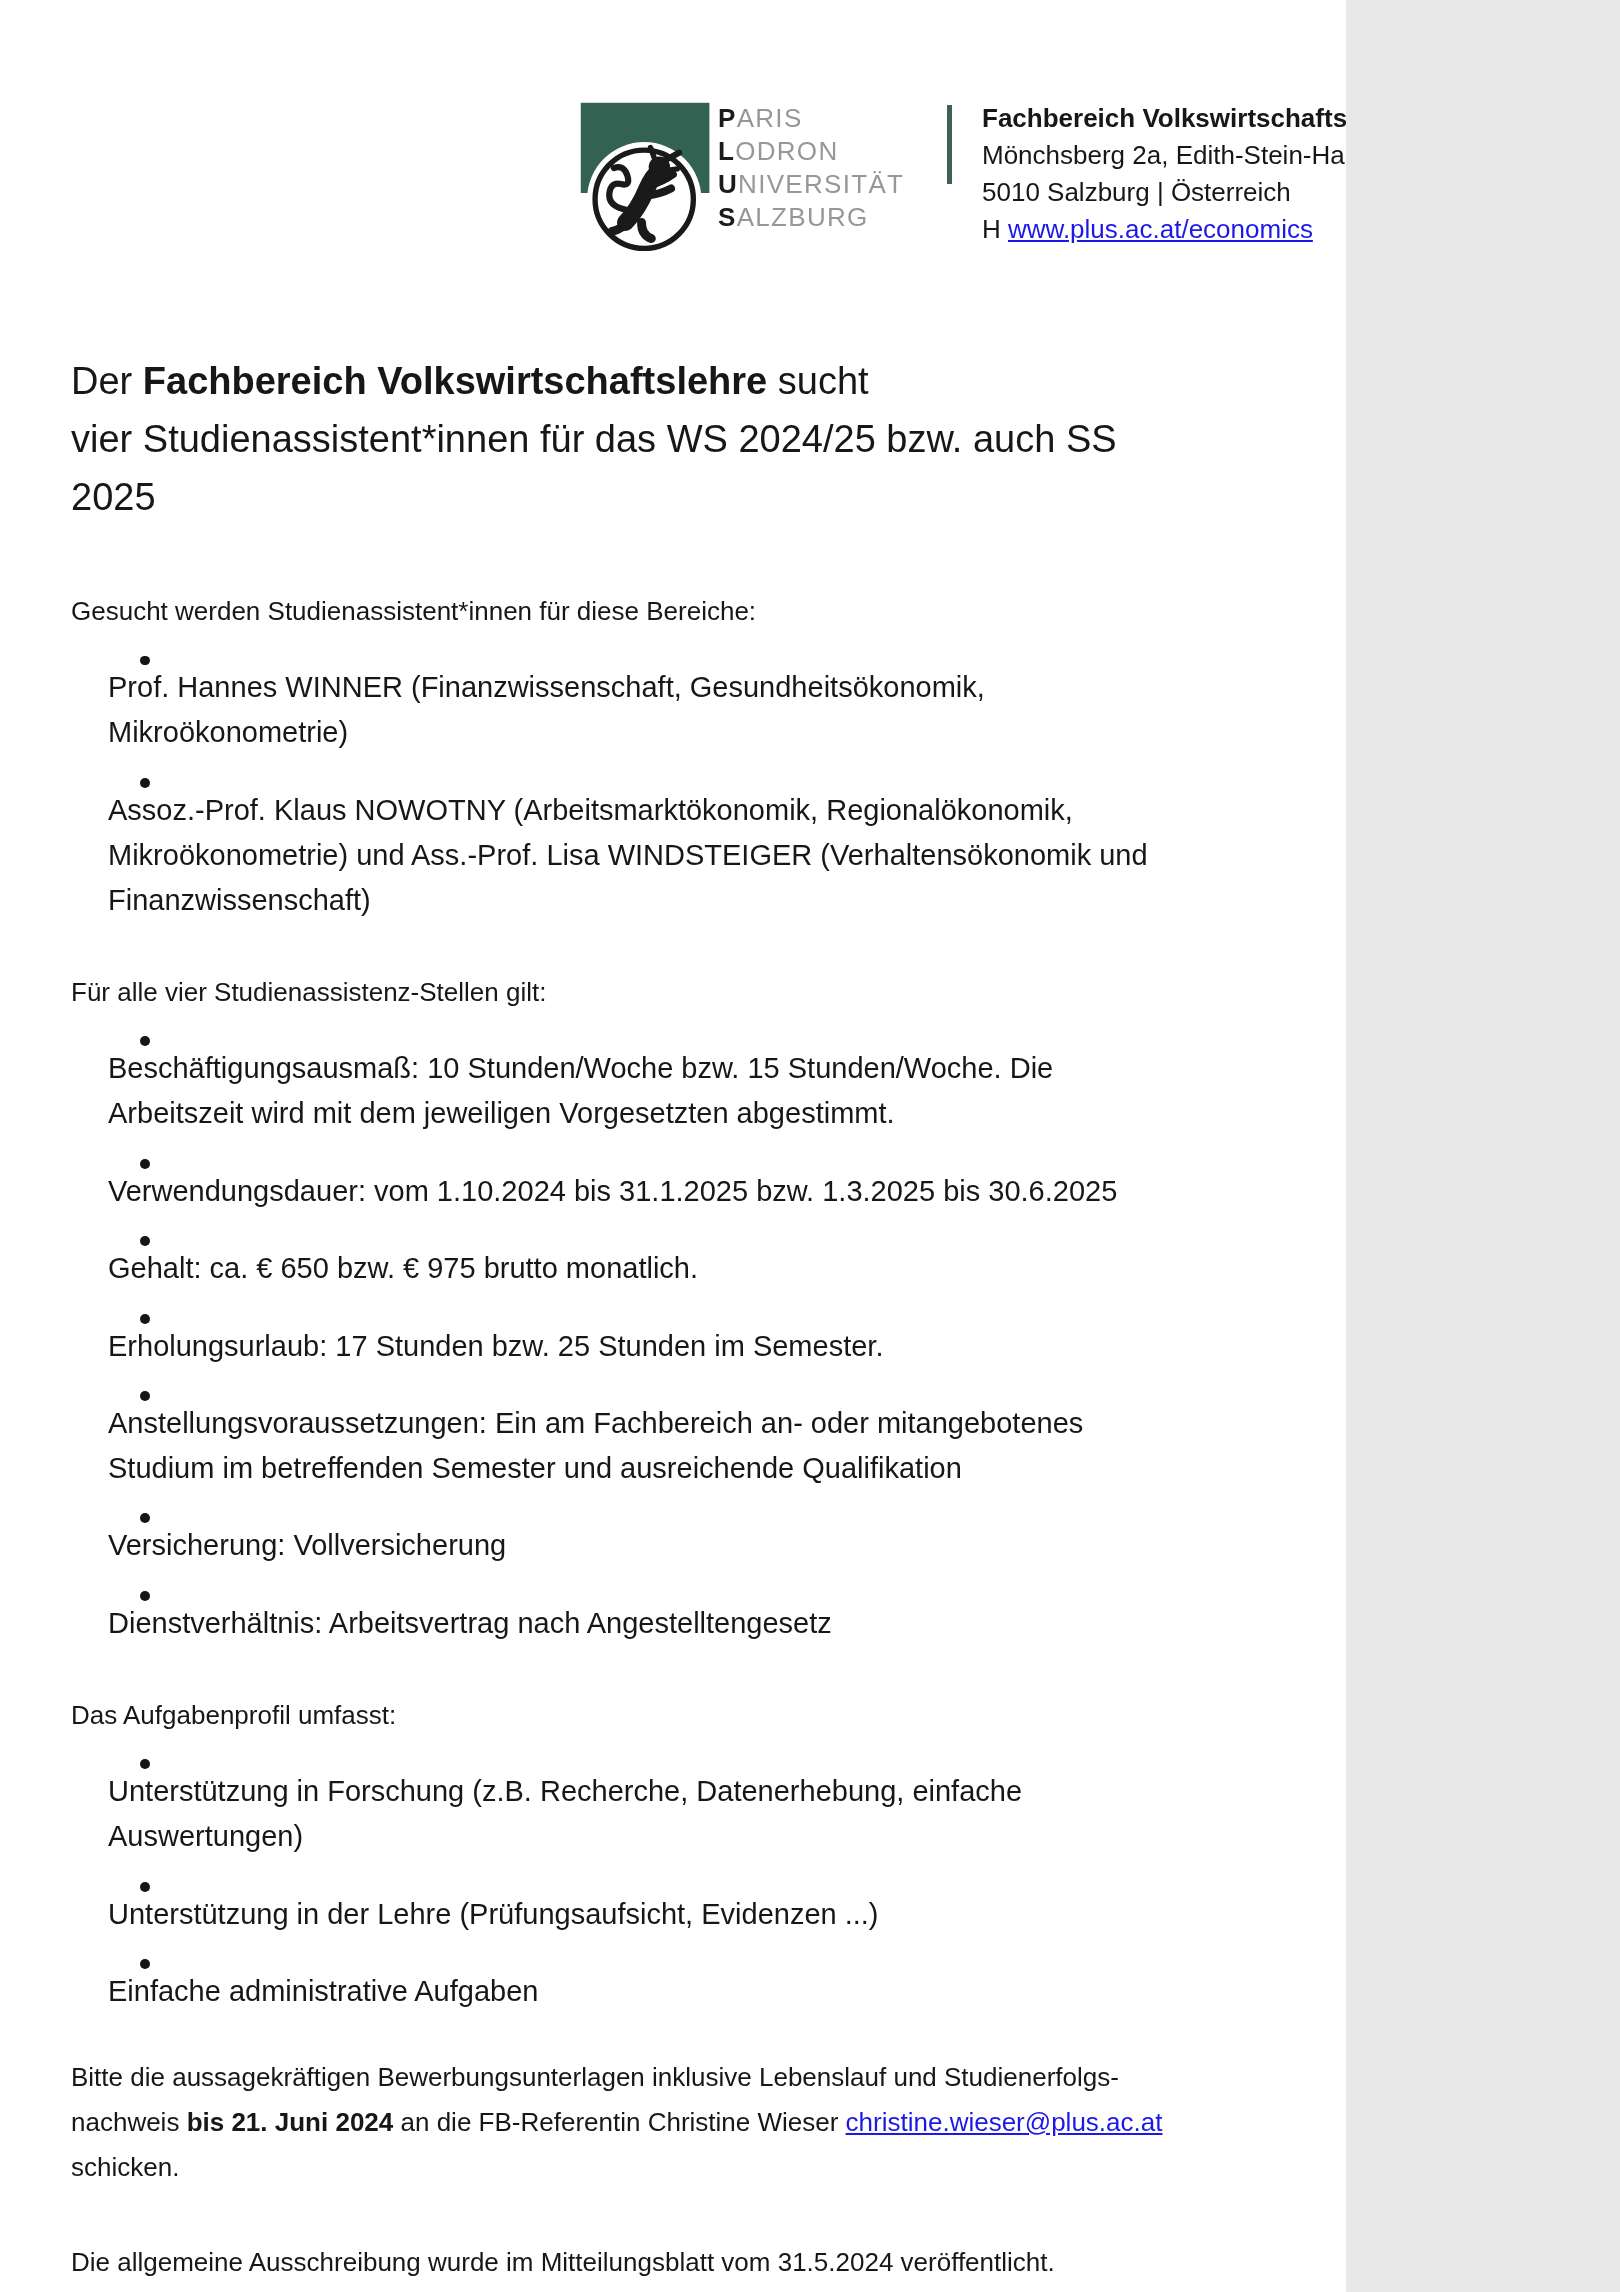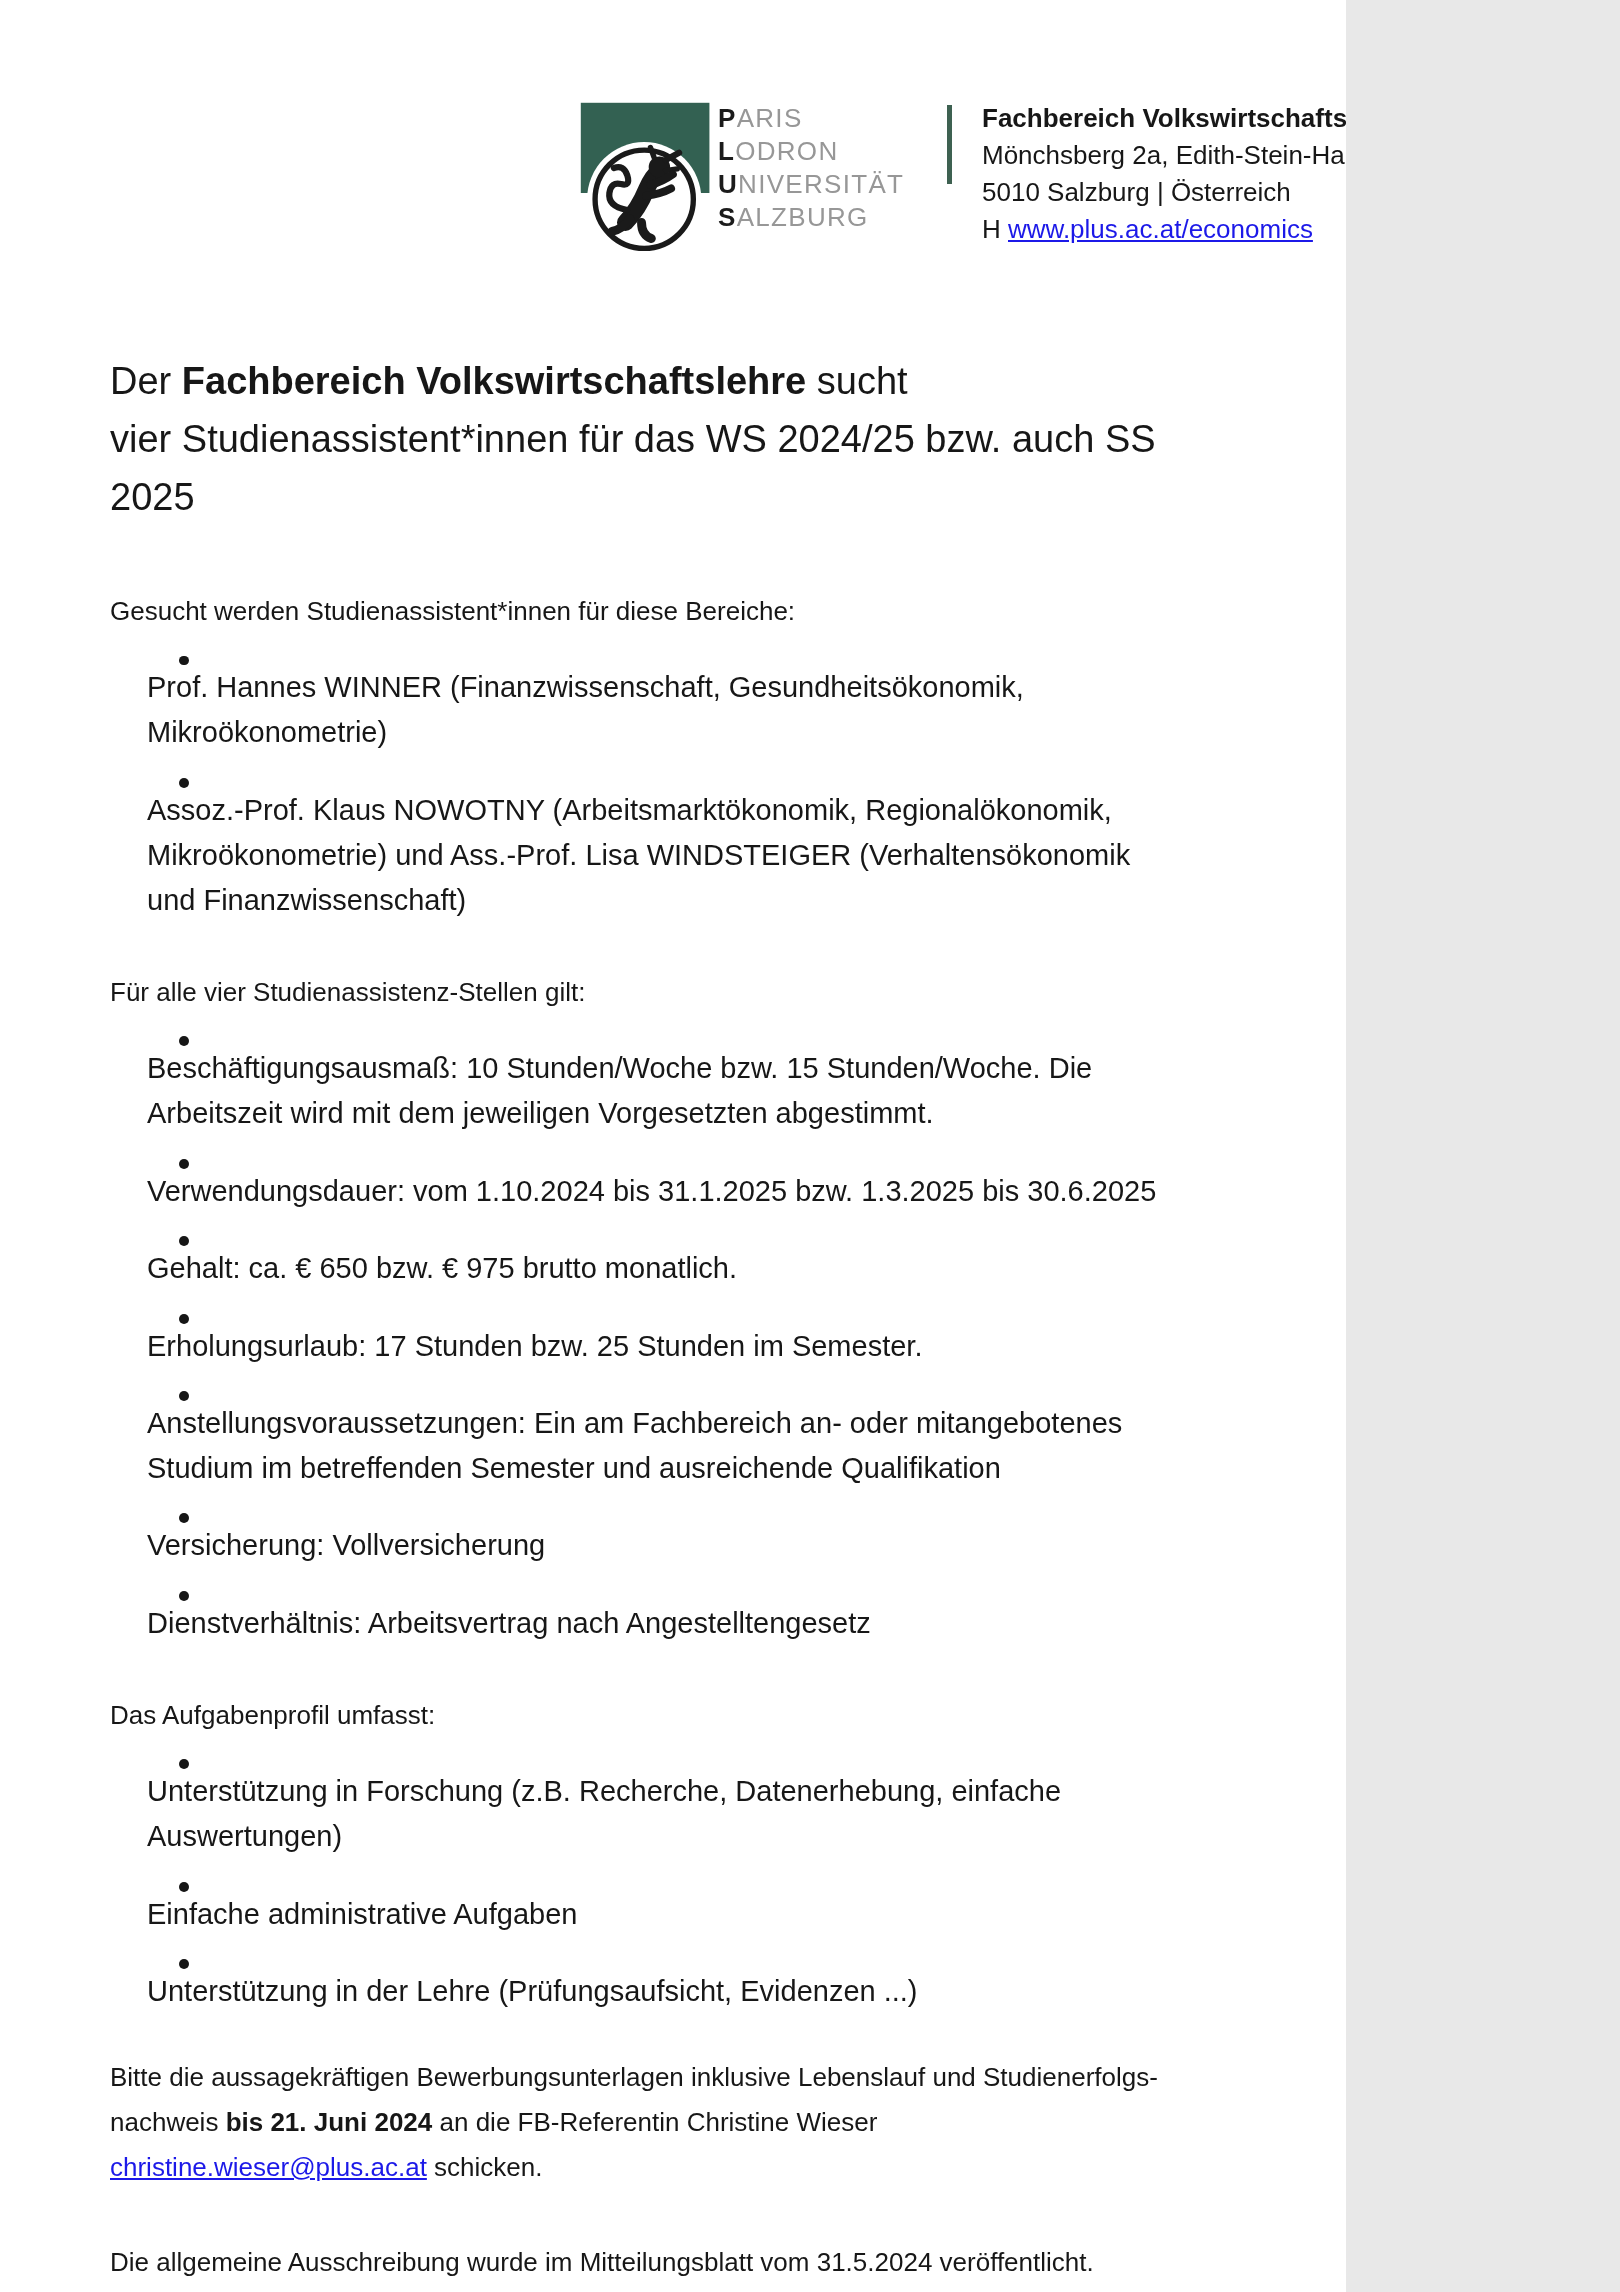--- a/index.html
+++ b/index.html
@@ -14,21 +14,21 @@
   
   .crest{position:absolute;left:579px;top:101px;}
   .green-rect{fill:var(--green,#336152);}
   .plus-lines{position:absolute;left:718px;top:102px;}
   .plus-row{font-size:26px;line-height:33px;letter-spacing:1.3px;color:#979797;white-space:nowrap;}
   .plus-row .init{font-weight:700;color:#1b1b1b;}
   .vdiv{position:absolute;left:947px;top:105px;width:4.5px;height:79px;background:var(--divider,#3e6151);}
   .contact{position:absolute;left:982px;top:100px;font-size:26px;line-height:37px;white-space:nowrap;}
   .contact .dept{font-weight:700;}
   
-  .content{padding:352px 170px 0 110px;}
+  .content{padding:352px 170px 0 71px;}
   .title-line{font-size:38px;line-height:58px;margin:0;}
   .b{font-weight:700;}
   .lnk{color:var(--link,#1a17e8);text-decoration:underline;cursor:pointer;}
   .heading,.para,.note{font-size:26px;line-height:45px;margin:0;}
   .intro{margin-top:63px;}
   .sec-h{margin-top:47px;}
   .bullets{margin-top:3.6px;}
   .li{display:flex;align-items:flex-start;margin-bottom:4.5px;flex-direction:column;}
   .dot{flex:0 0 auto;width:9.9px;height:9.9px;border-radius:50%;background:#161616;margin:18px 0 0 69px;}
   .lt{margin-left:37px;font-size:29px;line-height:45px;}
@@ -126,25 +126,25 @@
       </div>
 
     <p class="heading sec-h">Das Aufgabenprofil umfasst:</p>
     <div class="bullets">
         <div class="li">
           <span class="dot"></span>
           <span class="lt">Unterstützung in Forschung (z.B. Recherche, Datenerhebung, einfache Auswertungen)</span>
         </div>
         <div class="li">
           <span class="dot"></span>
-          <span class="lt">Einfache administrative Aufgaben</span>
+          <span class="lt">Unterstützung in der Lehre (Prüfungsaufsicht, Evidenzen ...)</span>
         </div>
         <div class="li">
           <span class="dot"></span>
-          <span class="lt">Unterstützung in der Lehre (Prüfungsaufsicht, Evidenzen ...)</span>
+          <span class="lt">Einfache administrative Aufgaben</span>
         </div>
       </div>
 
     <p class="para"><span>Bitte die aussagekräftigen Bewerbungsunterlagen inklusive Lebenslauf und Studienerfolgs-</span><br><span>nachweis </span><span class="b">bis 21. Juni 2024</span><span> an die FB-Referentin Christine Wieser </span><a class="lnk">christine.wieser@plus.ac.at</a><span> schicken.</span></p>
 
     <p class="note">Die allgemeine Ausschreibung wurde im Mitteilungsblatt vom 31.5.2024 veröffentlicht.</p>
 
   </div>
 </div>
 

